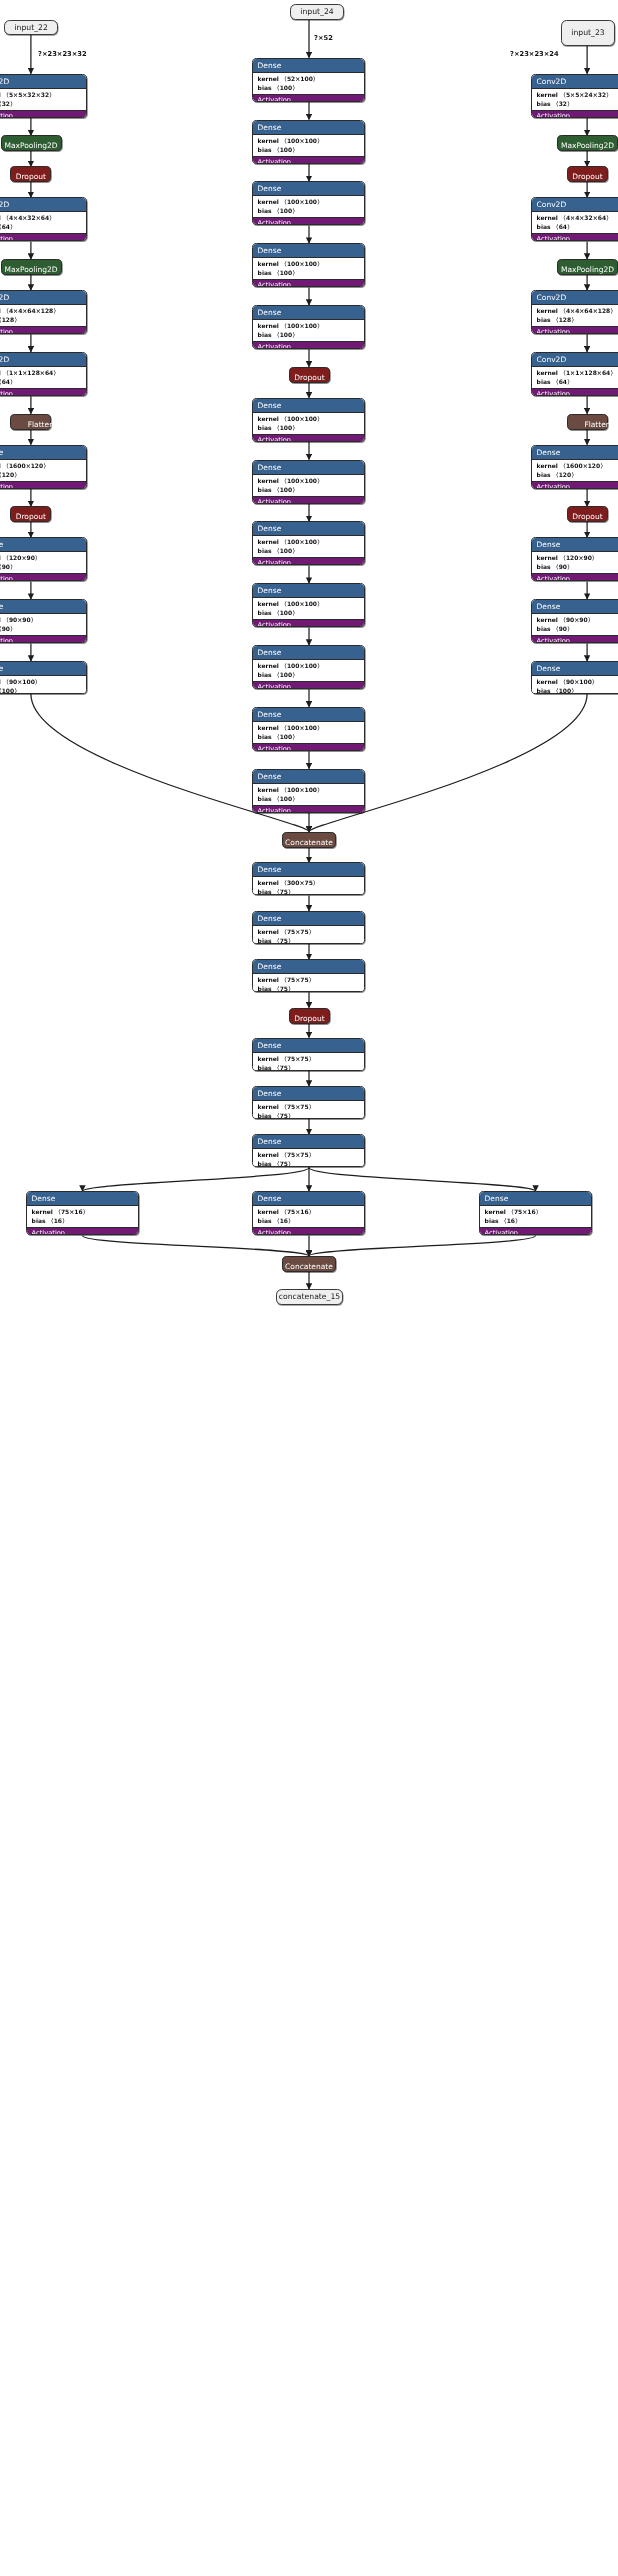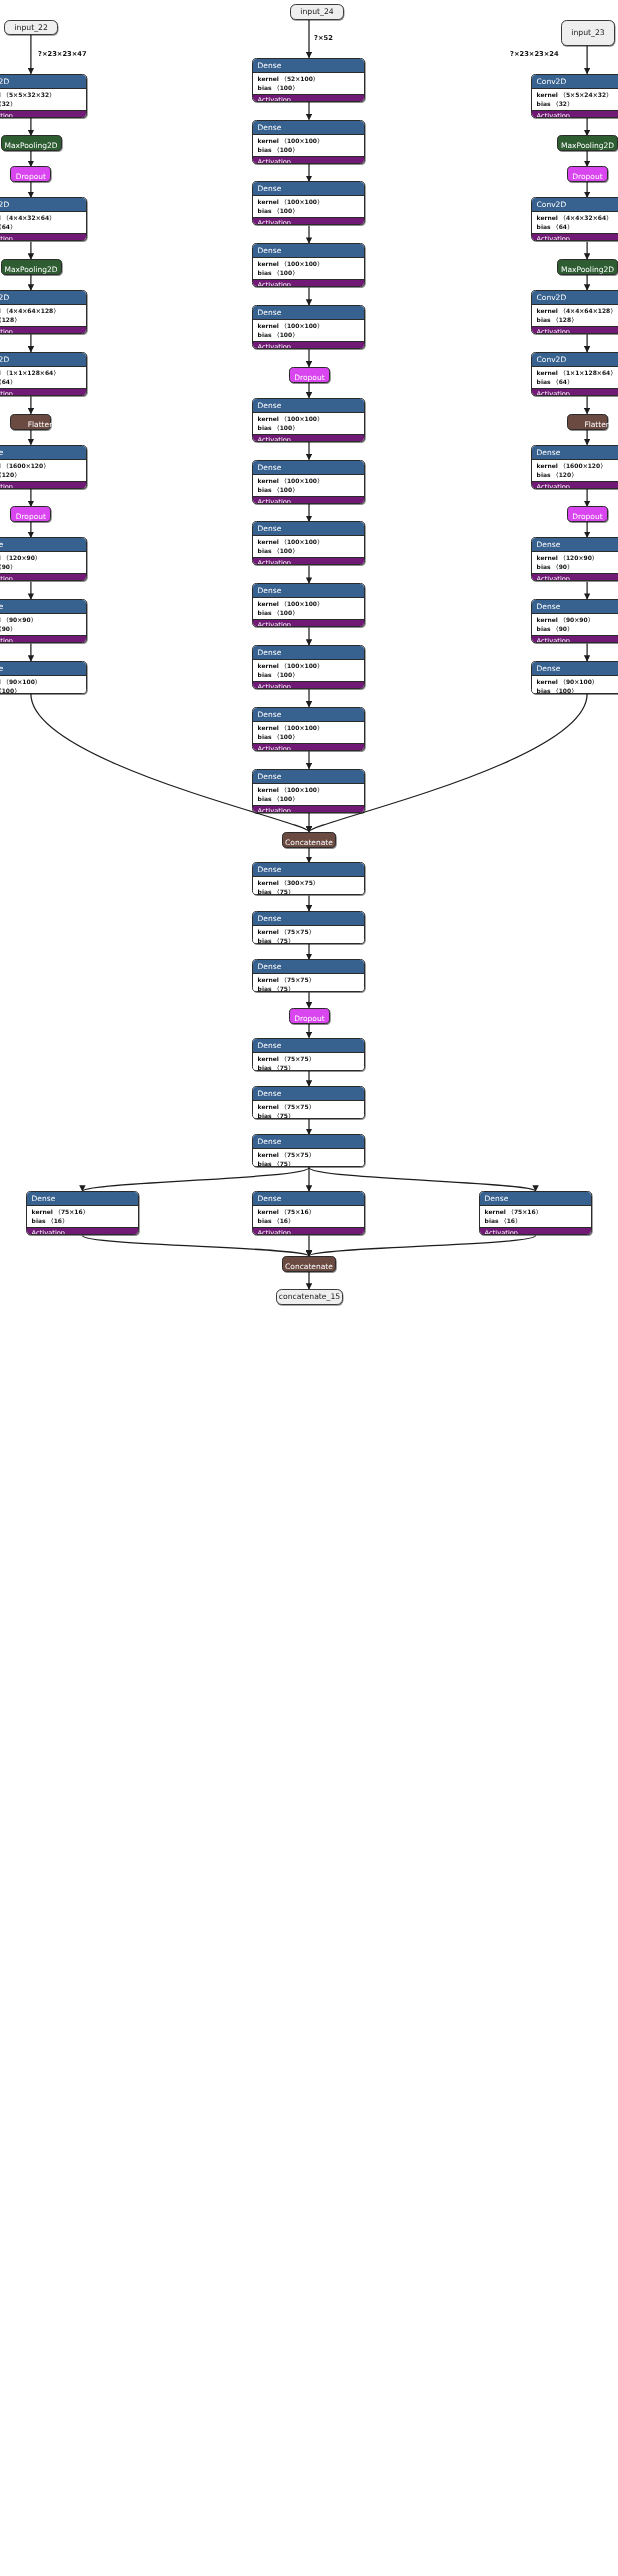--- a/index.html
+++ b/index.html
@@ -32,21 +32,21 @@
   .simple{
     border:1px solid #2b2b2b;
     border-radius:4.6px;
     color:#ffffff;
     font-size:7.5px;
     display:flex;align-items:flex-end;justify-content:center;
     box-shadow:0.8px 1px 0 rgba(0,0,0,.45);
     white-space:nowrap;
   }
   .simple.pool{background:#2e5d32;}
-  .simple.drop{background:#d946ef;}
+  .simple.drop{background:#7f1d1d;}
   .simple.flat{background:#6a4a41;padding-left:20px;}
   .simple.concat{background:#6a4a41;}
 
   
   .card{
     border:1px solid #2b2b2b;
     border-radius:4.6px;
     overflow:hidden;
     box-shadow:0.8px 1px 0 rgba(0,0,0,.45);
     background:#ffffff;
@@ -161,21 +161,21 @@
       <span>input_22</span>
     </div>
     <div class="node card" style="height: 44px; left: -26px; top: 74px; width: 113px;">
       <div class="hd">Conv2D</div>
       <div class="params">
         <div>kernel 〈5×5×32×32〉</div>
         <div>bias 〈32〉</div>
       </div>
       <div class="act">Activation</div>
     </div>
-    <div class="elabel" style="left: 38px; top: 50px;">?×23×23×47</div>
+    <div class="elabel" style="left: 38px; top: 50px;">?×23×23×32</div>
     <div class="node simple pool" style="height: 15.5px; left: 0.5px; top: 135px; width: 61px;">
       <span>MaxPooling2D</span>
     </div>
     <div class="node simple drop" style="height: 15.5px; left: 10.3px; top: 166px; width: 41px;">
       <span>Dropout</span>
     </div>
     <div class="node card" style="height: 44px; left: -26px; top: 197px; width: 113px;">
       <div class="hd">Conv2D</div>
       <div class="params">
         <div>kernel 〈4×4×32×64〉</div>

